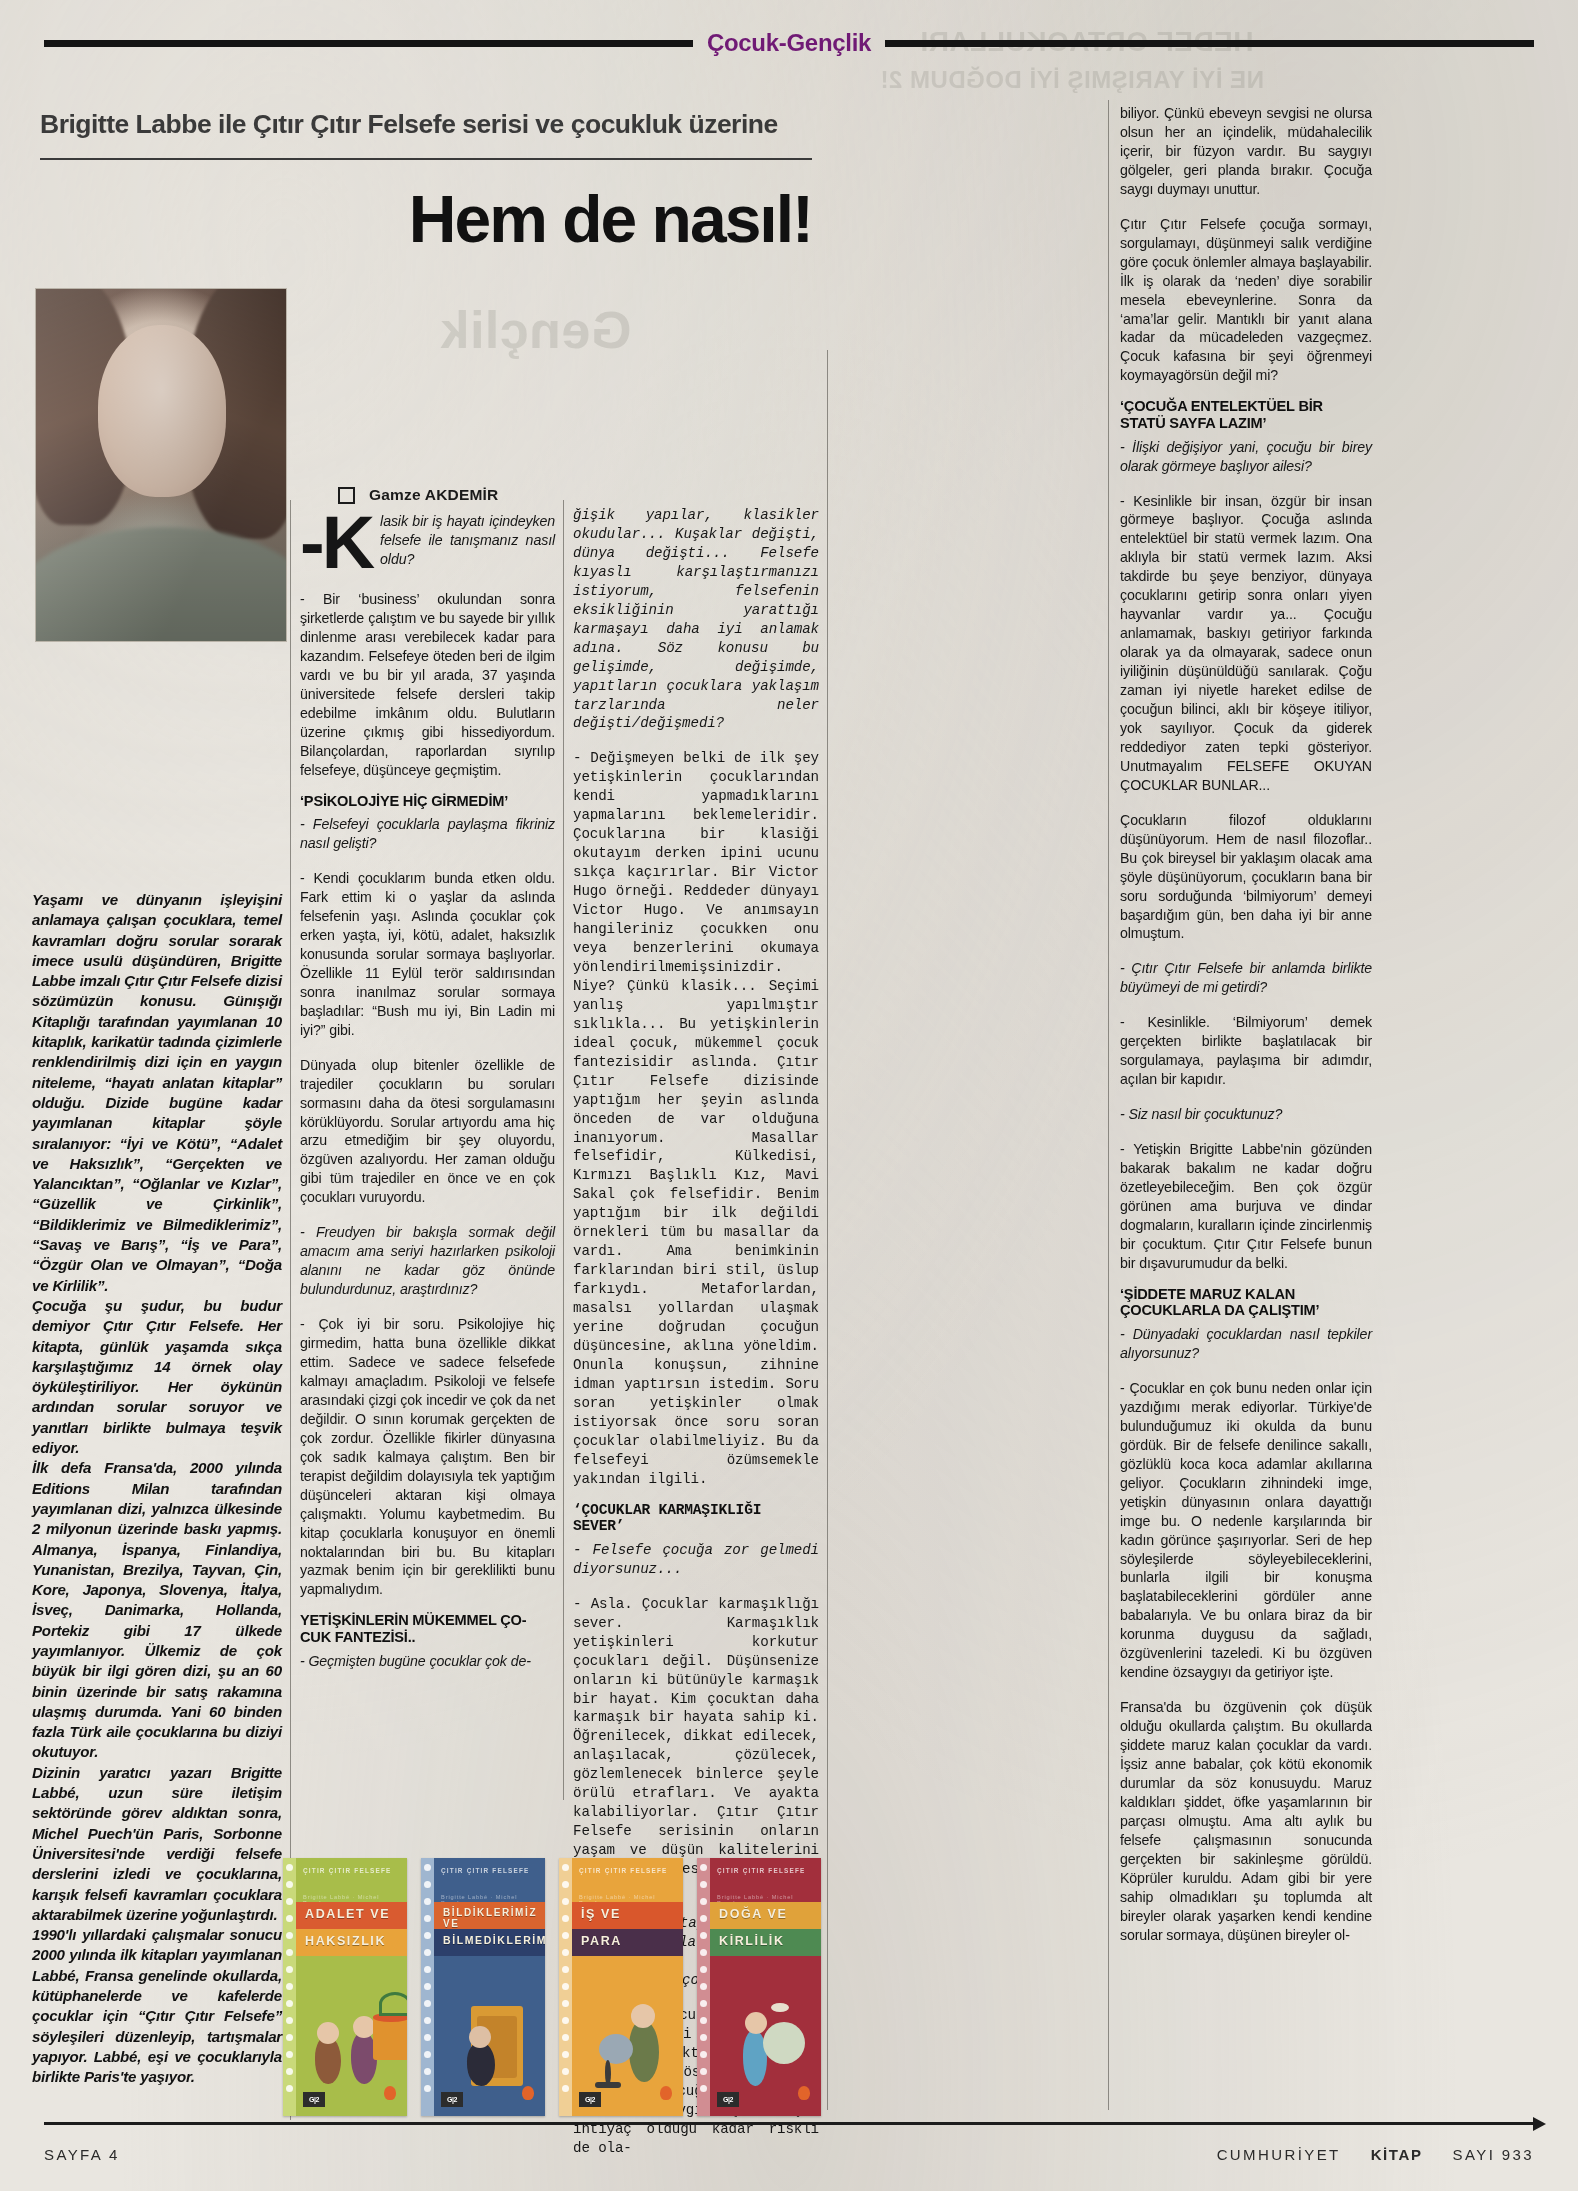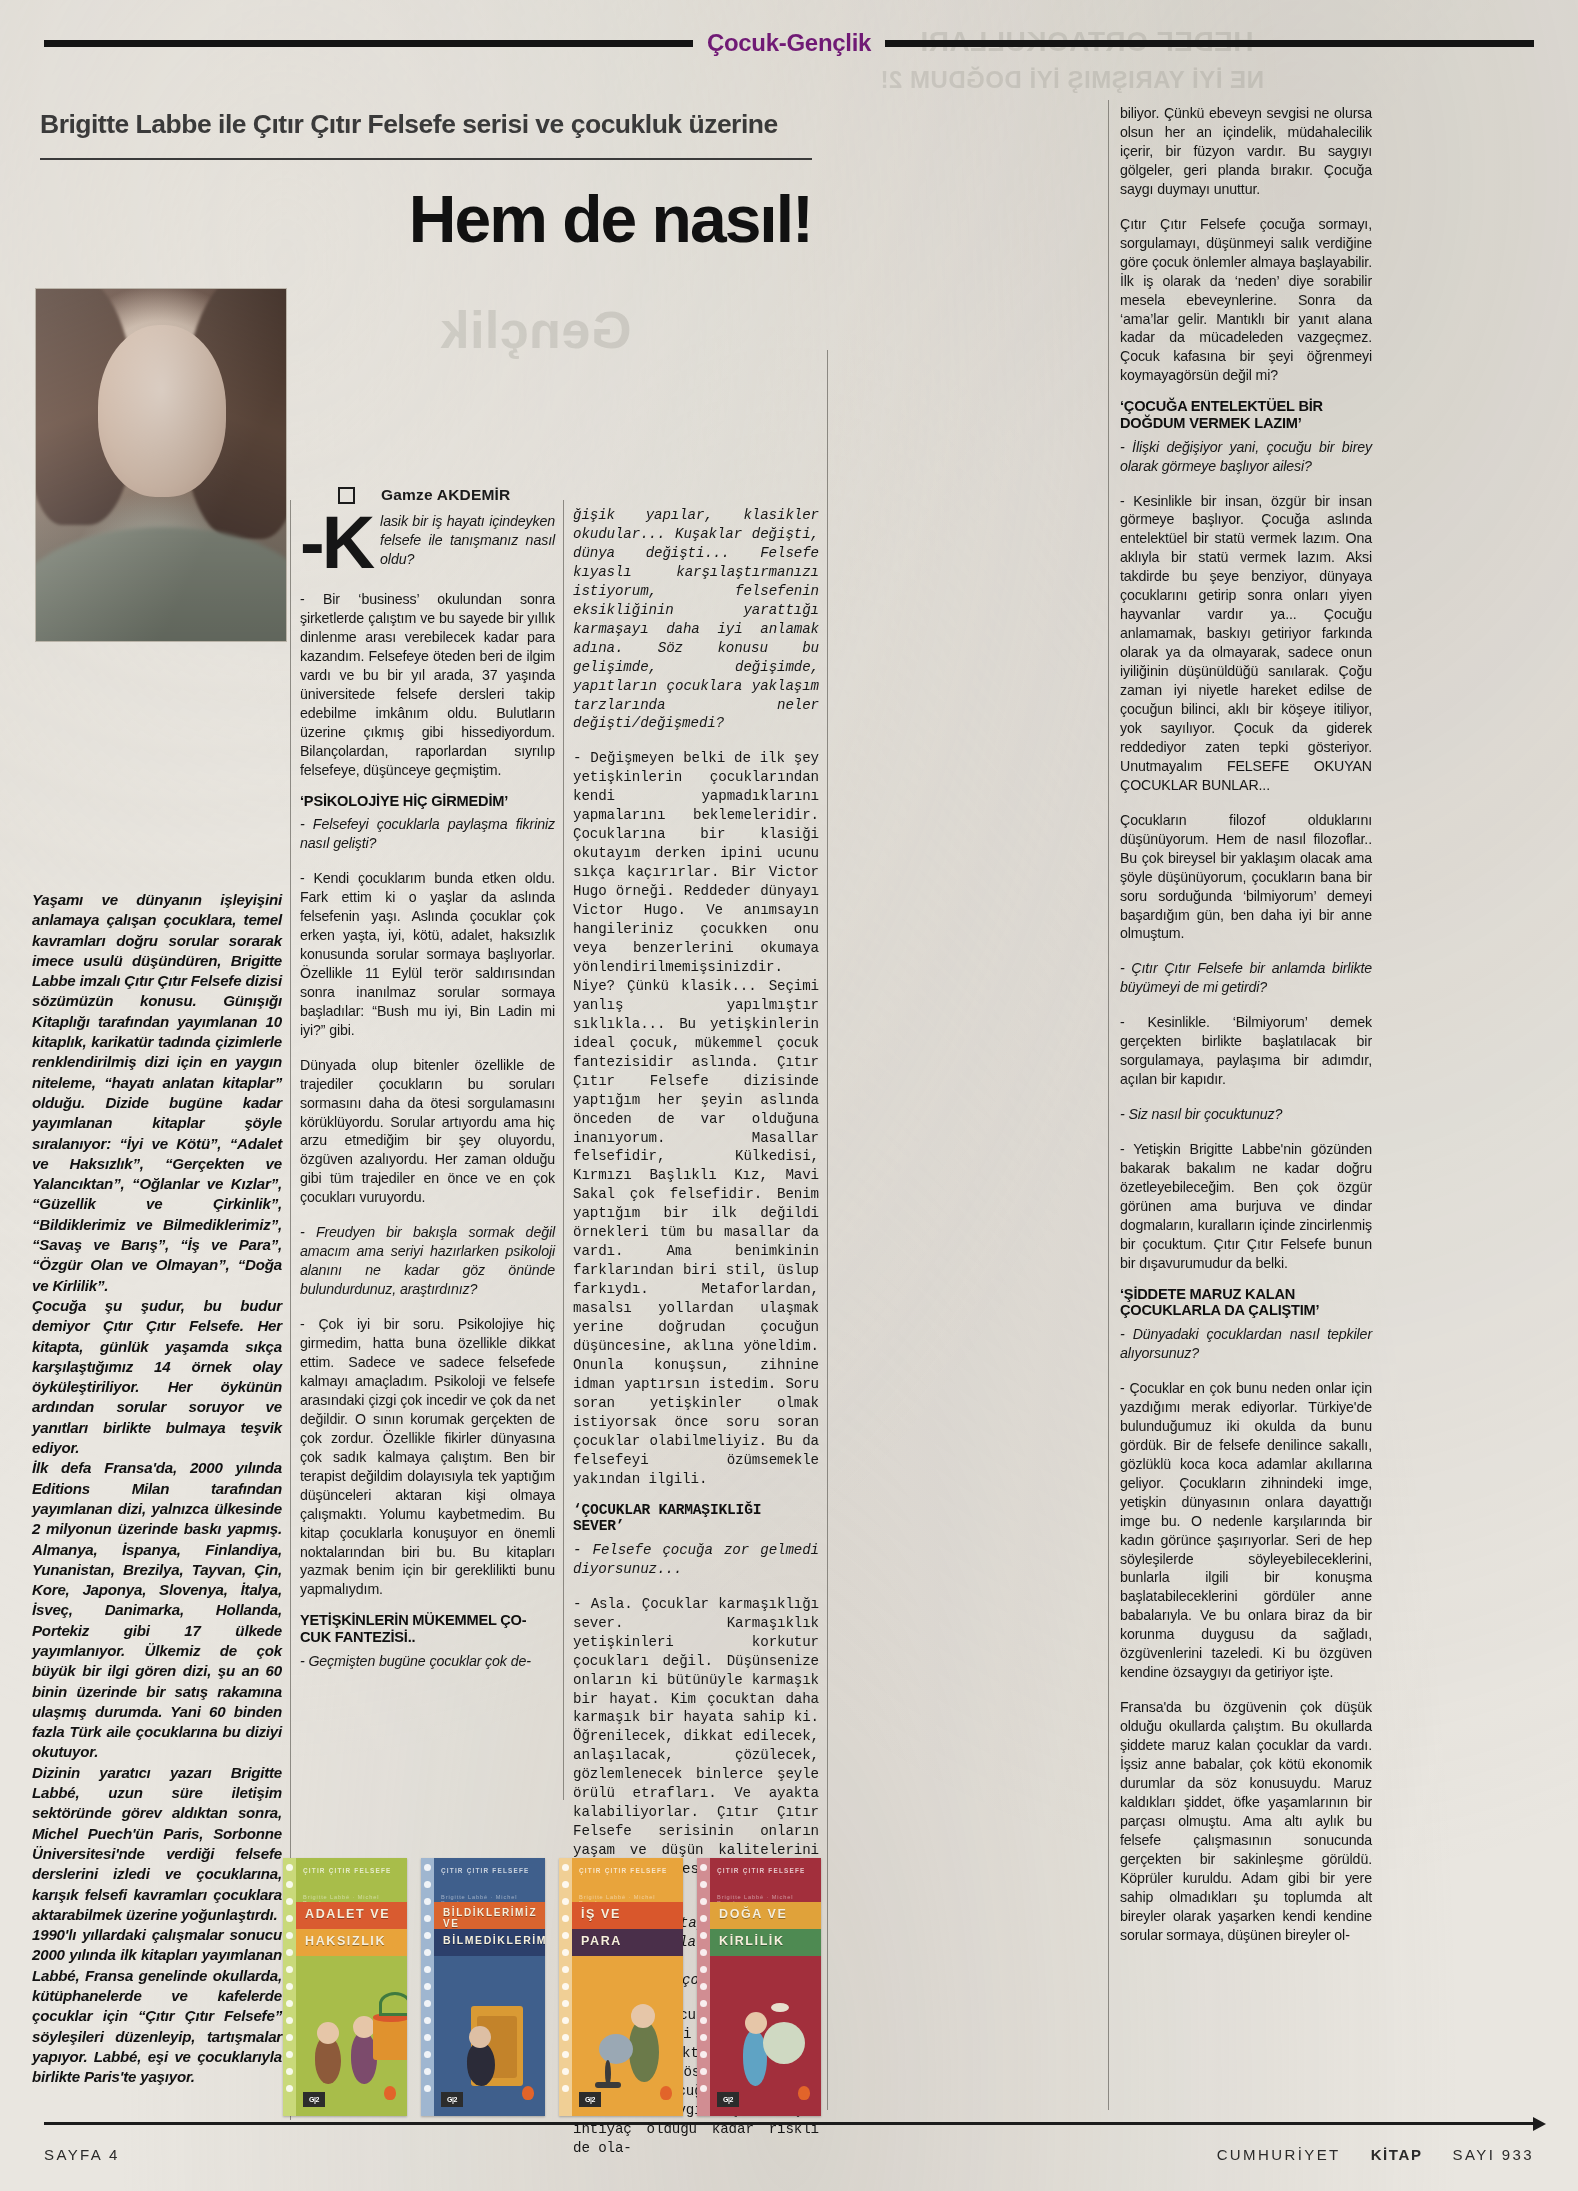--- a/index.html
+++ b/index.html
@@ -178,21 +178,21 @@
     color: #0f0f0f;
   }
 
   
   .byline {
     position: absolute;
     top: 486px; left: 338px;
     font-size: 15.5px;
     font-weight: bold;
     letter-spacing: .2px;
-    display: flex; align-items: center; gap: 26px;
+    display: flex; align-items: center; gap: 14px;
   }
   .byline .sq {
     display: inline-block;
     width: 13px; height: 13px;
     border: 2px solid #1b1b1b;
   }
 
   
   .dropcap-wrap {
     position: relative;
@@ -390,21 +390,21 @@
     <p>- Asla. Çocuklar karmaşıklığı sever. Karmaşıklık yetişkinleri korkutur çocukları değil. Düşünsenize onların ki bütünüyle karmaşık bir hayat. Kim çocuktan daha karmaşık bir hayata sahip ki. Öğrenilecek, dikkat edilecek, anlaşılacak, çözülecek, gözlemlenecek binlerce şeyle örülü etrafları. Ve ayakta kalabiliyorlar. Çıtır Çıtır Felsefe serisinin onların yaşam ve düşün kalitelerini zenginleştirmesini umuyor, amaçlıyorum.</p>
     <p class="q">- Bu tür kitaplar gelenekçi anne babalara birtakım nüansları anımsatması anlamında da çok önemli...</p>
     <p>- Doğru çocuğa bir model hamuru gibi ele alıp şekillendirmektense, saygı ve sevgiyi göstermeye de getiriyor çocuğa karşı. Anne babaların sevgisi çocuk için ihtiyaç olduğu kadar riskli de ola-</p>
   </div>
 
   <div class="col body-col" style="left:1120px; top:104px; width:252px;">
     <p>biliyor. Çünkü ebeveyn sevgisi ne olursa olsun her an içindelik, müdahalecilik içerir, bir füzyon vardır. Bu saygıyı gölgeler, geri planda bırakır. Çocuğa saygı duymayı unuttur.</p>
     <p>Çıtır Çıtır Felsefe çocuğa sormayı, sorgulamayı, düşünmeyi salık verdiğine göre çocuk önlemler almaya başlayabilir. İlk iş olarak da ‘neden’ diye sorabilir mesela ebeveynlerine. Sonra da ‘ama’lar gelir. Mantıklı bir yanıt alana kadar da mücadeleden vazgeçmez. Çocuk kafasına bir şeyi öğrenmeyi koymayagörsün değil mi?</p>
     <div class="subhead">
       <span>‘ÇOCUĞA ENTELEKTÜEL BİR</span><br>
-      <span>DOĞDUM VERMEK LAZIM’</span>
+      <span>STATÜ SAYFA LAZIM’</span>
     </div>
     <p class="q">- İlişki değişiyor yani, çocuğu bir birey olarak görmeye başlıyor ailesi?</p>
     <p>- Kesinlikle bir insan, özgür bir insan görmeye başlıyor. Çocuğa aslında entelektüel bir statü vermek lazım. Ona aklıyla bir statü vermek lazım. Aksi takdirde bu şeye benziyor, dünyaya çocuklarını getirip sonra onları yiyen hayvanlar vardır ya... Çocuğu anlamamak, baskıyı getiriyor farkında olarak ya da olmayarak, sadece onun iyiliğinin düşünüldüğü sanılarak. Çoğu zaman iyi niyetle hareket edilse de çocuğun bilinci, aklı bir köşeye itiliyor, yok sayılıyor. Çocuk da giderek reddediyor zaten tepki gösteriyor. Unutmayalım FELSEFE OKUYAN ÇOCUKLAR BUNLAR...</p>
     <p>Çocukların filozof olduklarını düşünüyorum. Hem de nasıl filozoflar.. Bu çok bireysel bir yaklaşım olacak ama şöyle düşünüyorum, çocukların bana bir soru sorduğunda ‘bilmiyorum’ demeyi başardığım gün, ben daha iyi bir anne olmuştum.</p>
     <p class="q">- Çıtır Çıtır Felsefe bir anlamda birlikte büyümeyi de mi getirdi?</p>
     <p>- Kesinlikle. ‘Bilmiyorum’ demek gerçekten birlikte başlatılacak bir sorgulamaya, paylaşıma bir adımdır, açılan bir kapıdır.</p>
     <p class="q">- Siz nasıl bir çocuktunuz?</p>
     <p>- Yetişkin Brigitte Labbe'nin gözünden bakarak bakalım ne kadar doğru özetleyebileceğim. Ben çok özgür görünen ama burjuva ve dindar dogmaların, kuralların içinde zincirlenmiş bir çocuktum. Çıtır Çıtır Felsefe bunun bir dışavurumudur da belki.</p>
     <div class="subhead">
       <span>‘ŞİDDETE MARUZ KALAN</span><br>

